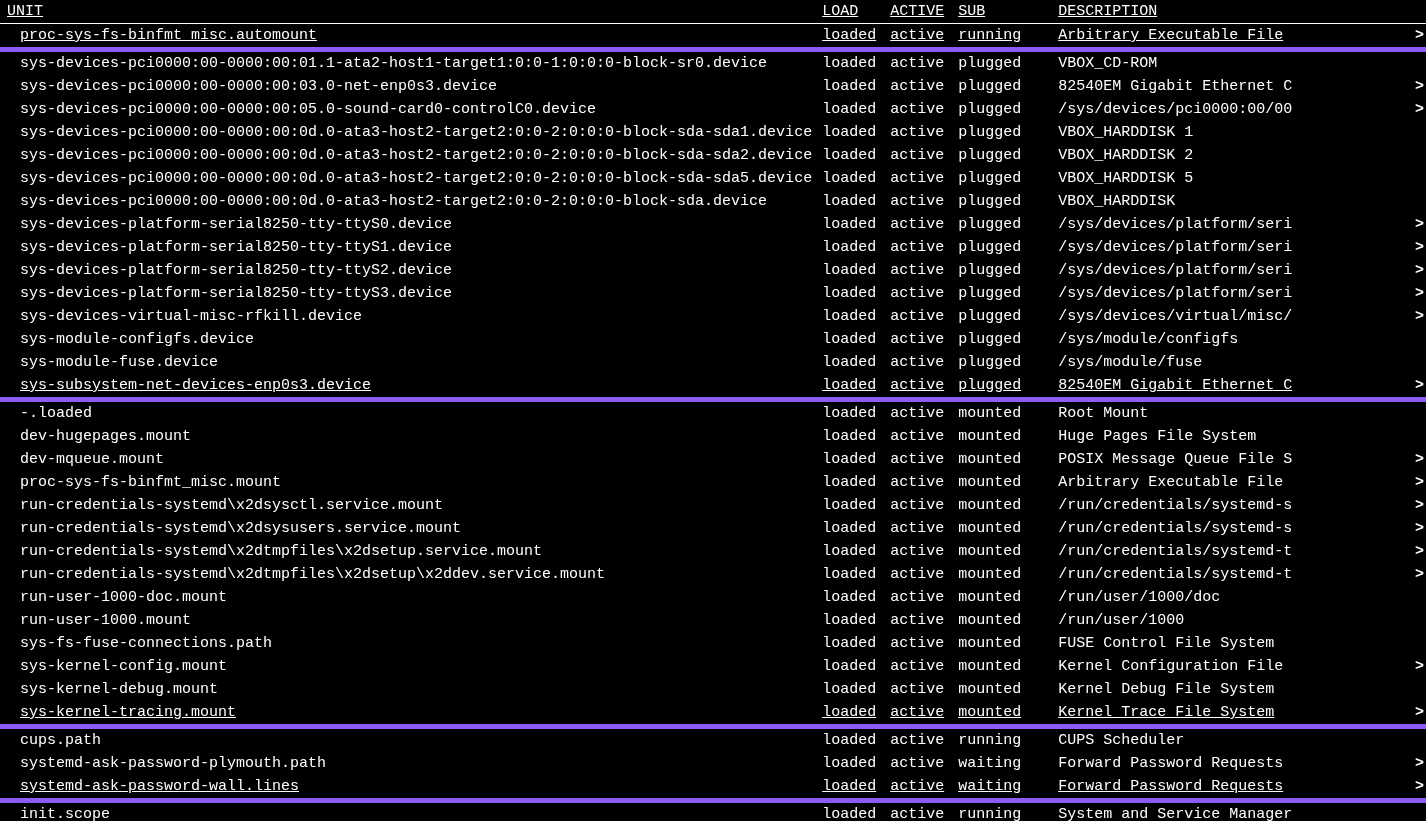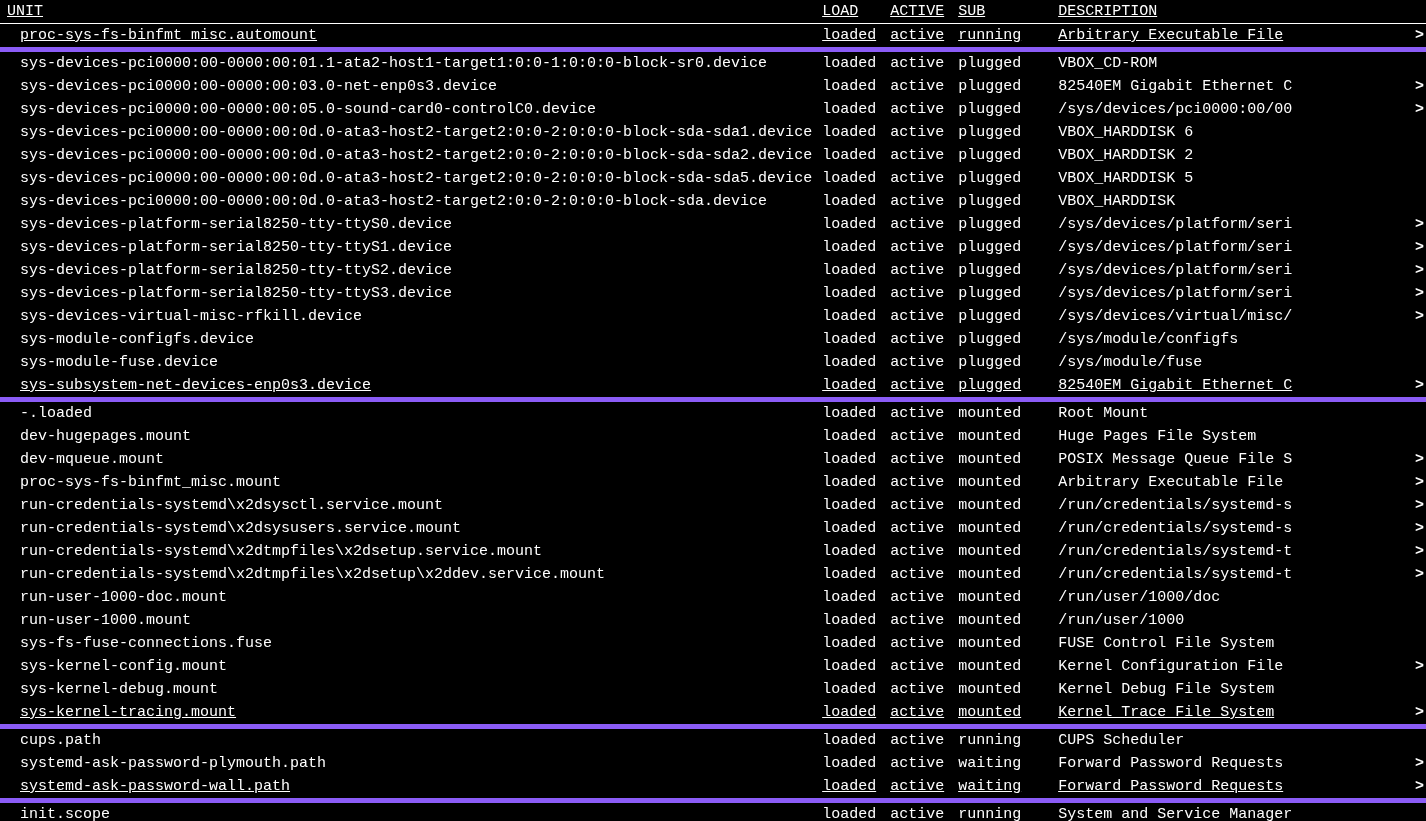--- a/index.html
+++ b/index.html
@@ -91,21 +91,21 @@
       <span class="cell load-col">loaded</span>
       <span class="cell active-col">active</span>
       <span class="cell sub-col">plugged</span>
       <span class="cell desc-col" style="position: relative;">/sys/devices/pci0000:00/00<span class="gt">&gt;</span></span>
     </div>
     <div class="row line-wrap">
       <span class="cell unit-col">sys-devices-pci0000:00-0000:00:0d.0-ata3-host2-target2:0:0-2:0:0:0-block-sda-sda1.device</span>
       <span class="cell load-col">loaded</span>
       <span class="cell active-col">active</span>
       <span class="cell sub-col">plugged</span>
-      <span class="cell desc-col">VBOX_HARDDISK 6</span>
+      <span class="cell desc-col">VBOX_HARDDISK 1</span>
     </div>
     <div class="row line-wrap">
       <span class="cell unit-col">sys-devices-pci0000:00-0000:00:0d.0-ata3-host2-target2:0:0-2:0:0:0-block-sda-sda2.device</span>
       <span class="cell load-col">loaded</span>
       <span class="cell active-col">active</span>
       <span class="cell sub-col">plugged</span>
       <span class="cell desc-col">VBOX_HARDDISK 2</span>
     </div>
     <div class="row line-wrap">
       <span class="cell unit-col">sys-devices-pci0000:00-0000:00:0d.0-ata3-host2-target2:0:0-2:0:0:0-block-sda-sda5.device</span>
@@ -241,21 +241,21 @@
       <span class="cell desc-col">/run/user/1000/doc</span>
     </div>
     <div class="row line-wrap">
       <span class="cell unit-col">run-user-1000.mount</span>
       <span class="cell load-col">loaded</span>
       <span class="cell active-col">active</span>
       <span class="cell sub-col">mounted</span>
       <span class="cell desc-col">/run/user/1000</span>
     </div>
     <div class="row line-wrap">
-      <span class="cell unit-col">sys-fs-fuse-connections.fuse</span>
+      <span class="cell unit-col">sys-fs-fuse-connections.path</span>
       <span class="cell load-col">loaded</span>
       <span class="cell active-col">active</span>
       <span class="cell sub-col">mounted</span>
       <span class="cell desc-col">FUSE Control File System</span>
     </div>
     <div class="row line-wrap">
       <span class="cell unit-col">sys-kernel-config.mount</span>
       <span class="cell load-col">loaded</span>
       <span class="cell active-col">active</span>
       <span class="cell sub-col">mounted</span>
@@ -283,21 +283,21 @@
       <span class="cell desc-col">CUPS Scheduler</span>
     </div>
     <div class="row line-wrap">
       <span class="cell unit-col">systemd-ask-password-plymouth.path</span>
       <span class="cell load-col">loaded</span>
       <span class="cell active-col">active</span>
       <span class="cell sub-col">waiting</span>
       <span class="cell desc-col" style="position: relative;">Forward Password Requests <span class="gt">&gt;</span></span>
     </div>
     <div class="row line-wrap section-end">
-      <span class="cell unit-col">systemd-ask-password-wall.path</span>
+      <span class="cell unit-col">systemd-ask-password-wall.lines</span>
       <span class="cell load-col">loaded</span>
       <span class="cell active-col">active</span>
       <span class="cell sub-col">waiting</span>
       <span class="cell desc-col" style="position: relative;">Forward Password Requests <span class="gt">&gt;</span></span>
     </div>
     <div class="row line-wrap">
       <span class="cell unit-col">init.scope</span>
       <span class="cell load-col">loaded</span>
       <span class="cell active-col">active</span>
       <span class="cell sub-col">running</span>

